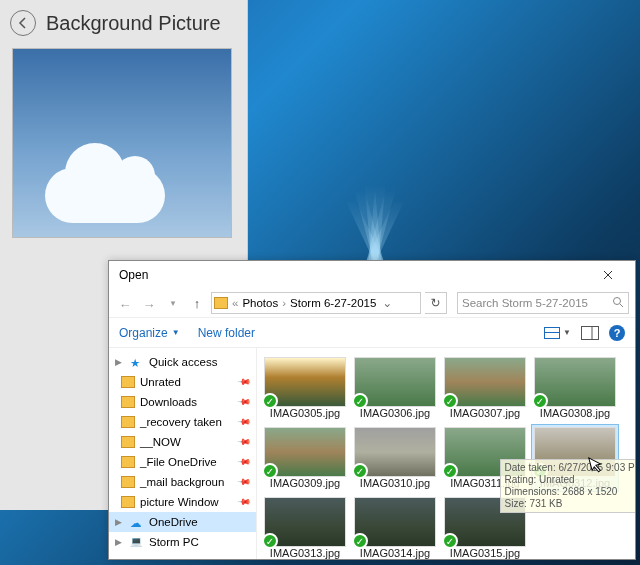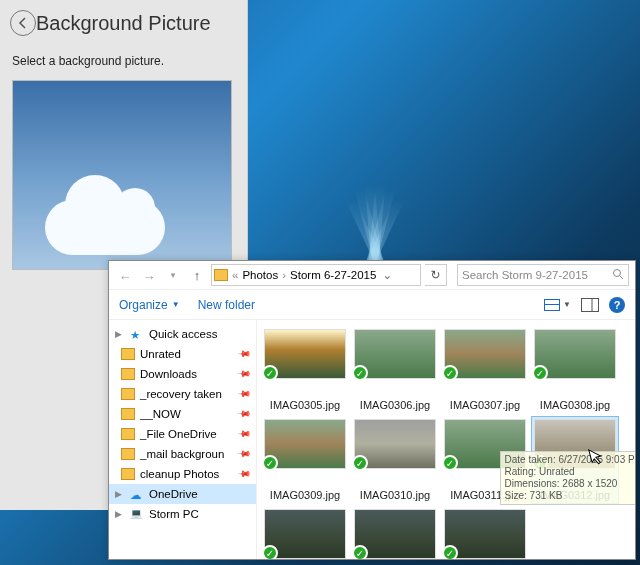--- a/index.html
+++ b/index.html
@@ -21,21 +21,21 @@
   .rays span:nth-child(6){left:140px;height:160px;transform:skewX(25deg);}
 
   
   .bg-panel {
     position: absolute; top: 0; left: 0;
     width: 248px; height: 510px;
     background: #e6e6e6;
     border-right: 1px solid #ccc;
     padding: 8px 0 0 0;
   }
-  .bg-head { display:flex; align-items:center; padding:2px 12px 8px 10px; }
+  .bg-head { display:flex; align-items:center; gap:10px; padding:2px 12px 8px 10px; }
   .bg-head .back { width:26px; height:26px; border-radius:50%; border:1.5px solid #777; display:flex; align-items:center; justify-content:center; color:#555; font-size:16px; }
   .bg-head h1 { font-weight:300; font-size:20px; color:#333; }
   .bg-sub { padding: 10px 12px 8px 12px; color:#222; font-size:12px; }
   .bg-preview {
     margin: 4px 12px 0 12px; width: 220px; height: 190px;
     background: linear-gradient(to bottom, #3a6fa8 0%, #76a3cf 55%, #a8c7e3 100%);
     position:relative; border:1px solid #bbb;
   }
   .cloud { position:absolute; bottom:14px; left:32px; width:120px; height:55px; background:#f5fbff; border-radius:50px; filter:blur(0.4px);}
   .cloud::before, .cloud::after{content:"";position:absolute;background:#f5fbff;border-radius:50%;}
@@ -90,21 +90,21 @@
   .ico.onedrive{color:#1a8ae0;}
   .ico.pc{color:#1a8ae0;}
   .arrow{color:#888;width:10px;font-size:9px;}
 
   .files{flex:1;overflow:auto;padding:6px 4px;}
   .grid{display:flex;flex-wrap:wrap;gap:2px;}
   .thumb{width:88px;display:flex;flex-direction:column;align-items:center;padding:3px;position:relative;}
   .thumb.sel{background:#cde8ff;border:1px solid #7fbfe8;padding:2px;}
   .thumb-img{width:82px;height:50px;border:1px solid #ddd;position:relative;overflow:hidden;}
   .chk{position:absolute;left:-2px;bottom:-2px;width:16px;height:16px;border-radius:50%;background:#26a826;border:2px solid #fff;display:flex;align-items:center;justify-content:center;color:#fff;font-size:10px;z-index:2;}
-  .thumb-name{font-size:11px;color:#222;margin-top:20px;white-space:nowrap;}
+  .thumb-name{font-size:11px;color:#222;margin-top:0;white-space:nowrap;}
   
   .tooltip{position:absolute;right:-30px;top:34px;background:rgba(255,255,230,0.85);border:1px solid #ccc;font-size:10px;color:#555;padding:2px 4px;line-height:1.2;z-index:5;white-space:nowrap;}
   .cursor{position:absolute;top:30px;left:58px;font-size:14px;color:#000;z-index:6;pointer-events:none;transform:rotate(-15deg);}
   
   .sky1{background:linear-gradient(to bottom,#fff4c8 0%,#b08030 40%,#3a5a3a 100%);}
   .grass{background:linear-gradient(to bottom,#8aa88a 0%,#4a7a4a 100%);}
   .grassroad{background:linear-gradient(to bottom,#8aa88a 0%,#a0845a 50%,#4a7a4a 100%);}
   .puddle{background:linear-gradient(to bottom,#a0a0a0 0%,#b0b0a0 50%,#707060 100%);}
   .hazy{background:linear-gradient(to bottom,#c8c4bc 0%,#a09880 60%,#807858 100%);}
   .dark{background:linear-gradient(to bottom,#4a5a5a 0%,#3a4838 60%,#2a3828 100%);}
@@ -123,44 +123,51 @@
 
 <div class="bg-panel">
   <div class="bg-head">
     <div class="back">
       <svg width="14" height="14" viewBox="0 0 14 14">
           <path d="M9 2 L4 7 L9 12" stroke="#555" stroke-width="1.5" fill="none"></path>
         </svg>
     </div>
     <h1>Background Picture</h1>
   </div>
-  <div class="bg-sub">Select a background picture.</div>
   <div class="bg-preview">
     <div class="cloud"></div>
   </div>
 </div>
 
 <div class="dialog">
+  <div class="dlg-titlebar">
+    <span>Open</span>
+    <div class="dlg-close">
+      <svg width="10" height="10" viewBox="0 0 10 10">
+          <path d="M1 1 L9 9 M9 1 L1 9" stroke="currentColor" stroke-width="1"></path>
+        </svg>
+    </div>
+  </div>
 
   <div class="dlg-addr">
     <div class="nav-btn">←</div>
     <div class="nav-btn">→</div>
     <div class="nav-btn" style="font-size:9px;">▾</div>
     <div class="nav-btn enabled">↑</div>
     <div class="addr-box">
       <span class="folder-ico"></span>
       <span class="sep">«</span>
       <span>Photos</span>
       <span class="sep">›</span>
       <span>Storm 6-27-2015</span>
       <span class="addr-drop">⌄</span>
     </div>
     <div class="refresh">↻</div>
     <div class="search-box">
-      <span>Search Storm 9-27-2015</span>
+      <span>Search Storm 5-27-2015</span>
       <span class="mag">
         <svg width="12" height="12" viewBox="0 0 12 12">
             <circle cx="5" cy="5" r="3.5" stroke="#888" fill="none"></circle>
             <line x1="8" y1="8" x2="11" y2="11" stroke="#888"></line>
           </svg>
       </span>
     </div>
   </div>
 
   <div class="dlg-toolbar">
@@ -216,21 +223,21 @@
           <span>_File OneDrive</span>
           <span class="pin" style="font-size: 9px;">📌</span>
         </div>
         <div class="side-item">
           <span class="ico folder"></span>
           <span>_mail backgroun</span>
           <span class="pin" style="font-size: 9px;">📌</span>
         </div>
         <div class="side-item">
           <span class="ico folder"></span>
-          <span>cleanup Photos</span>
+          <span>picture Window</span>
           <span class="pin" style="font-size: 9px;">📌</span>
         </div>
         <div class="side-item root sel">
           <span class="arrow">▶</span>
           <span class="ico onedrive">☁</span>
           <span>OneDrive</span>
         </div>
         <div class="side-item root">
           <span class="arrow">▶</span>
           <span class="ico pc" style="font-size: 10px;">💻</span>

